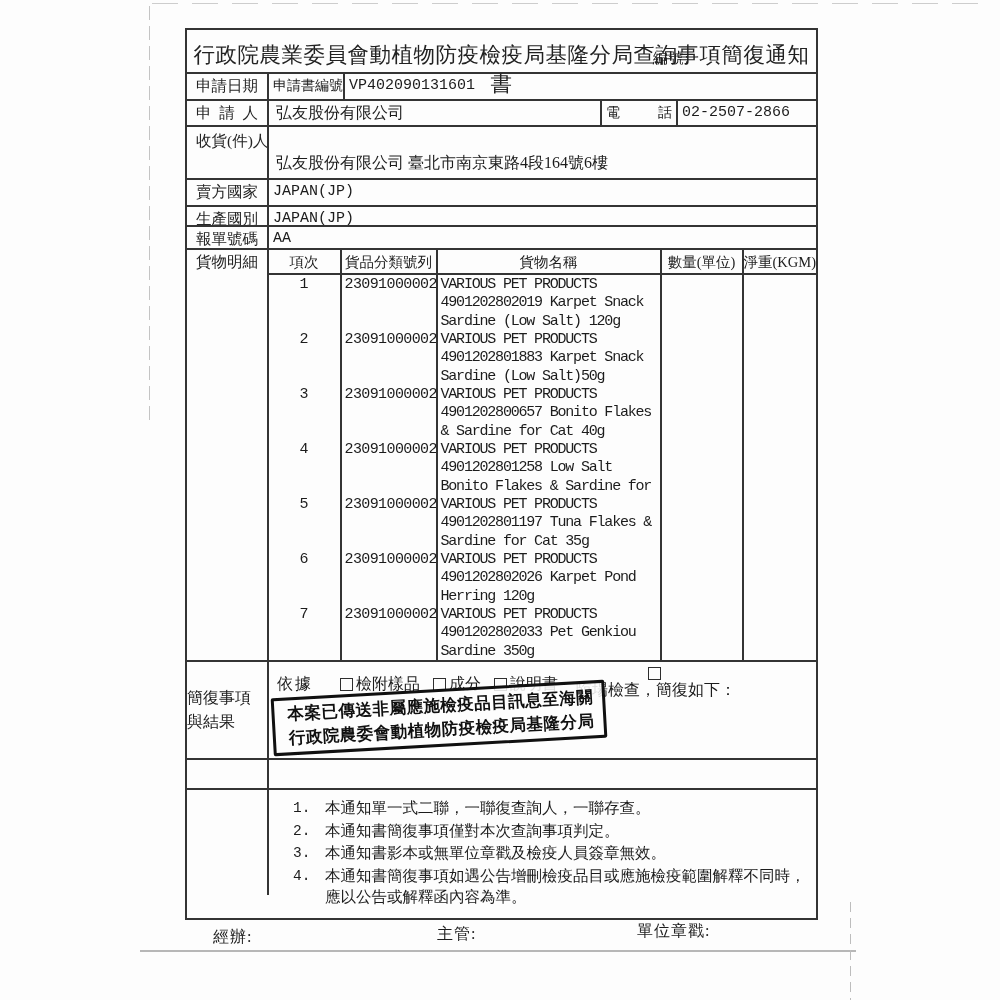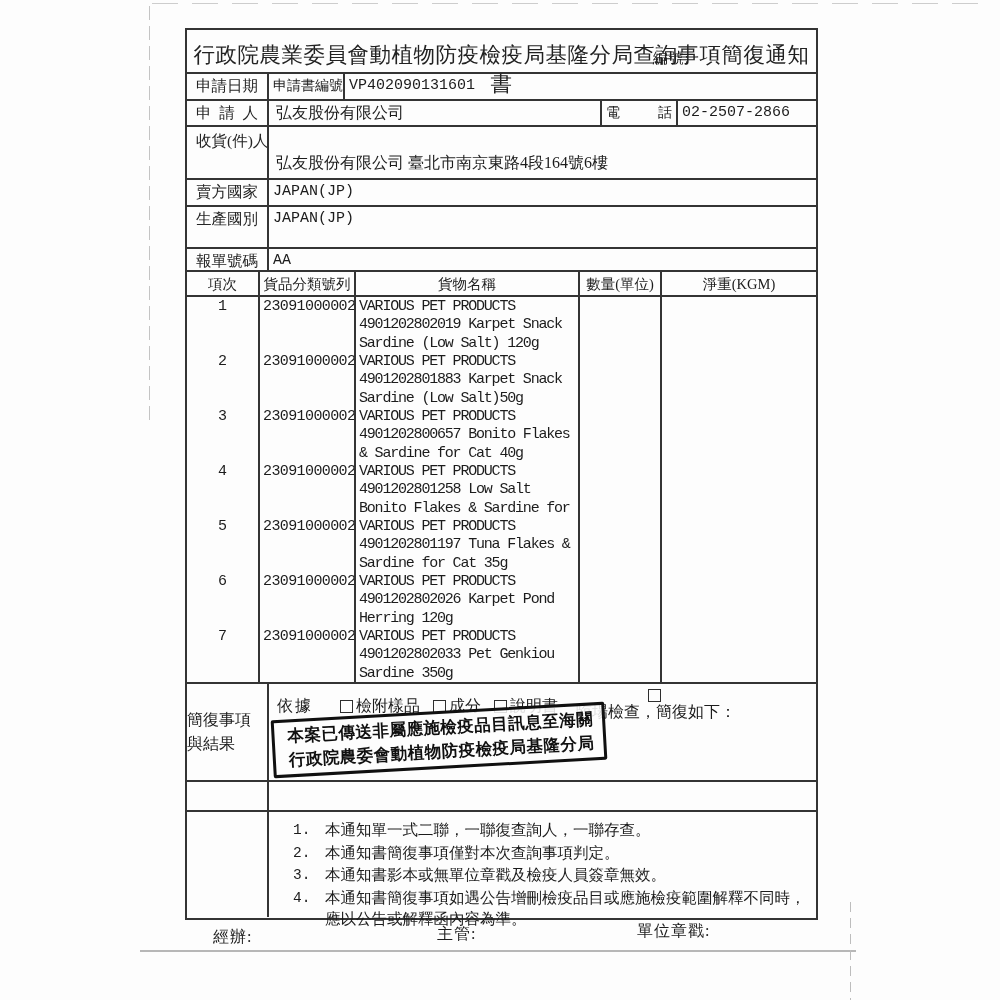--- a/index.html
+++ b/index.html
@@ -30,21 +30,21 @@
 
   
   .title-row { position:relative; height:44px; }
   .form-title { text-align:center; padding-top:10px; font-size:21.5px; letter-spacing:.5px; color:#222; }
   .serial { position:absolute; right:126px; bottom:4px; font-size:15px; letter-spacing:1px; }
 
   
   .hrow { display:flex; }
   .r-date { height:27px; } .r-app { height:26px; }
   .r-consignee { height:53px; }
-  .r-seller { height:27px; } .r-origin { height:42px; } .r-decl { height:23px; }
+  .r-seller { height:27px; } .r-origin { height:20px; } .r-decl { height:23px; }
   .lbl {
     width:82px; border-right:2px solid #343434; font-size:15.5px;
     padding:2px 9px 0 9px; text-align:justify; text-align-last:justify; color:#242424;
     overflow:hidden; white-space:nowrap;
   }
   .val1 { width:333px; border-right:2px solid #343434; font-size:16px; padding:2px 0 0 7px; white-space:nowrap; overflow:hidden;}
   .lbl2 { width:76px;  border-right:2px solid #343434; font-size:14px;
           padding:3px 4px 0 4px; text-align:justify; text-align-last:justify; overflow:hidden; white-space:nowrap;}
   .val2 { flex:1; font-size:15px; padding:3px 0 0 4px; white-space:nowrap; overflow:hidden;}
   .mono { font-family:"Liberation Mono","DejaVu Sans Mono",monospace; }
@@ -147,20 +147,21 @@
       <div class="lbl">生產國別</div>
       <div class="val2 mono">JAPAN(JP)</div>
     </div>
 
     <div class="hrow r-decl brow">
       <div class="lbl">報單號碼</div>
       <div class="val2 mono">AA</div>
     </div>
 
     <div class="goods">
+      <div class="lbl goods-lbl">貨物明細</div>
       <div class="goods-main">
         <div class="ghead">
           <div class="c-no">項次</div>
           <div class="c-code">貨品分類號列</div>
           <div class="c-name">貨物名稱</div>
           <div class="c-qty">數量(單位)</div>
           <div class="c-wt">淨重(KGM)</div>
         </div>
         <div class="gbody">
 

